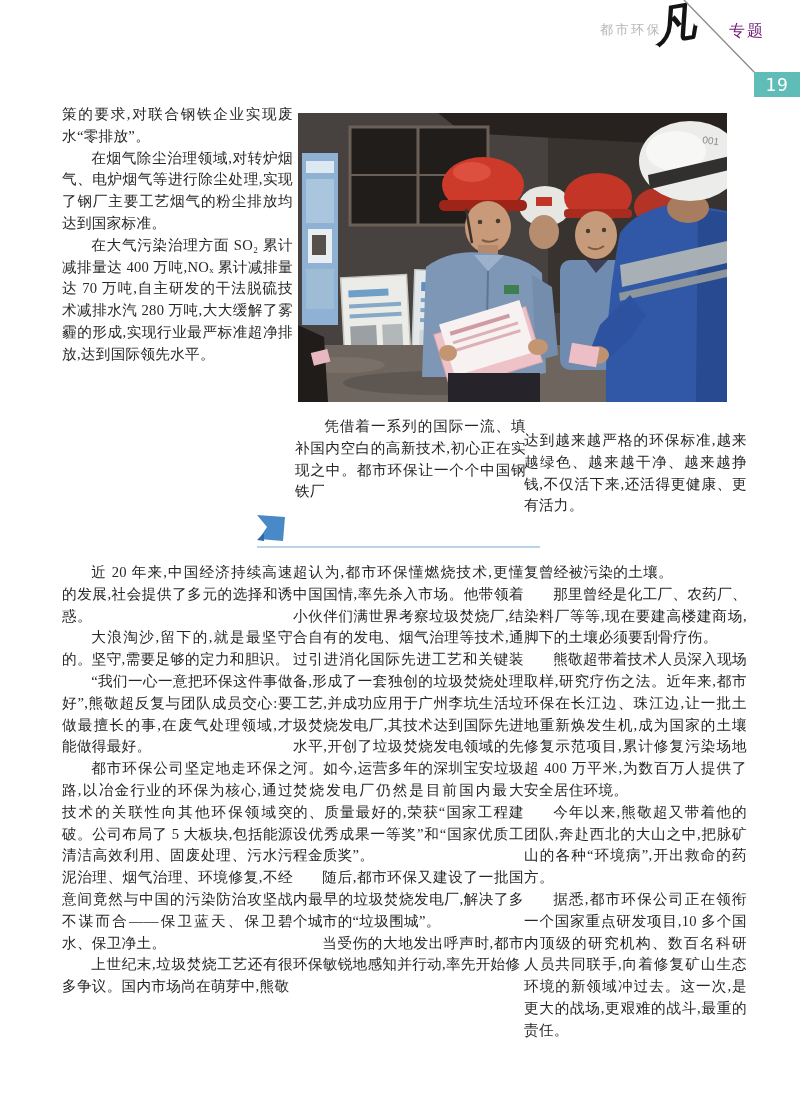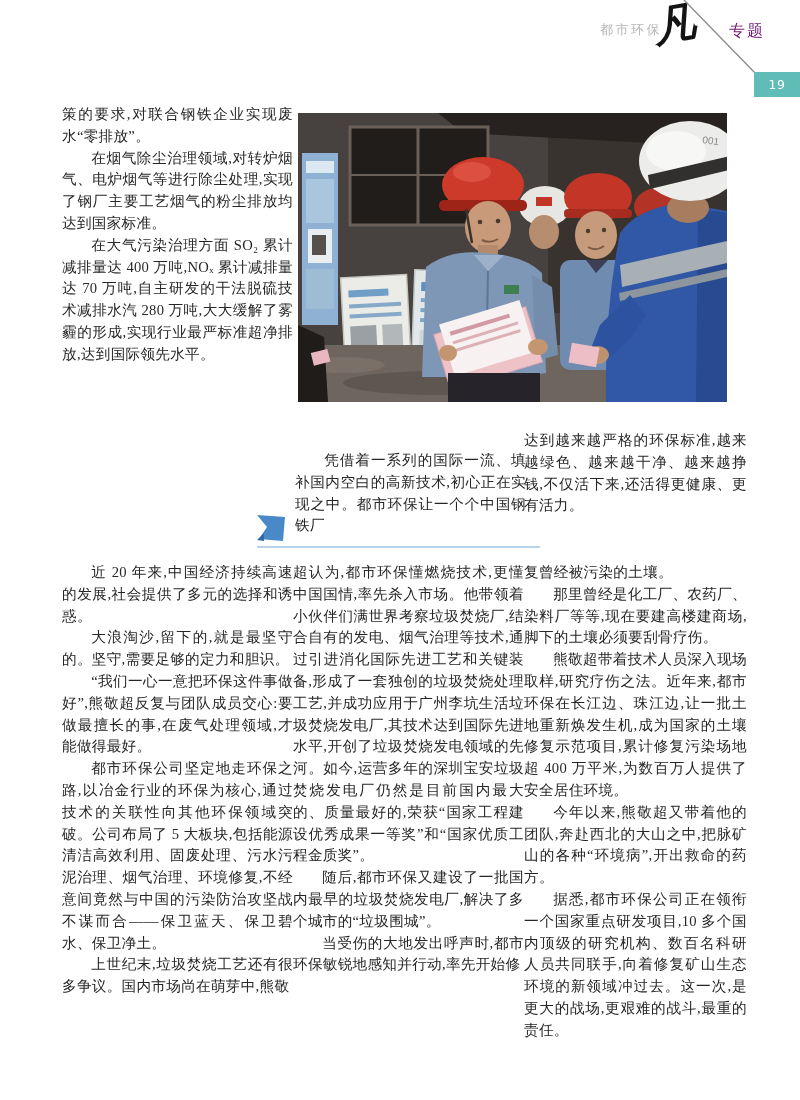--- a/index.html
+++ b/index.html
@@ -12,21 +12,21 @@
 
   
   .brand{left:600px;top:21px;font-size:13px;color:#b6b6b6;letter-spacing:2.5px;
          font-family:"Liberation Sans","DejaVu Sans",sans-serif;}
   .brand-mark{left:653px;top:4px;font-size:42px;line-height:1;font-style:italic;font-weight:bold;
               transform:rotate(-10deg);color:#141414;}
   .tag{left:729px;top:21px;font-weight:normal;font-size:16px;color:#701a75;
        font-family:"Liberation Sans","DejaVu Sans",sans-serif;letter-spacing:2px;}
   .pagenum{left:754px;top:72px;width:46px;height:25px;background:#5fbcb6;color:#ffffff;
            display:flex;align-items:center;justify-content:center;
-           font-family:"DejaVu Sans Mono","Liberation Mono",monospace;font-size:13px;letter-spacing:1px;}
+           font-family:"DejaVu Sans Mono","Liberation Mono",monospace;font-size:18px;letter-spacing:1px;}
   .diag{left:600px;top:0;width:200px;height:80px;pointer-events:none;}
 
   
   .section{left:256px;top:514px;display:flex;align-items:center;gap:9px;}
   .section-title{font-size:17.5px;font-weight:bold;color:#0d0d0d;letter-spacing:.5px;
                  font-family:"Liberation Sans","DejaVu Sans",sans-serif;}
   .section-rule{left:257px;top:546px;width:283px;height:2px;background:#b9d3ea;}
 
   
   .photo{left:298px;top:113px;width:429px;height:289px;margin:0;overflow:hidden;background:#474140;}
@@ -159,21 +159,21 @@
         <ellipse cx="378" cy="38" rx="30" ry="20" fill="#f7f7f5"></ellipse>
         <polygon points="350,62 436,42 439,55 352,76" fill="#32302e"></polygon>
         <text x="404" y="30" font-size="10" fill="#8a8a88" font-family="sans-serif" transform="rotate(8 404 30)">001</text>
         <path d="M332,182 L302,212 L292,238 L308,248 L332,226 L348,202 Z" fill="#2d53a0"></path>
         <ellipse cx="300" cy="242" rx="11" ry="9" fill="#bd9271"></ellipse>
         <rect x="272" y="232" width="28" height="20" fill="#eebec6" transform="rotate(10 286 242)"></rect>
       </g>
     </svg>
   </figure>
 
-  <div class="abs colw2" style="left:295px;top:450px;">
+  <div class="abs colw2" style="left:295px;top:416px;">
     <p class="para ind">凭借着一系列的国际一流、填补国内空白的高新技术,初心正在实现之中。都市环保让一个个中国钢铁厂</p>
   </div>
   <div class="abs colw3" style="left:524px;top:430px;">
     <p class="para">达到越来越严格的环保标准,越来越绿色、越来越干净、越来越挣钱,不仅活下来,还活得更健康、更有活力。</p>
   </div>
 
   <div class="abs section">
     <svg width="30" height="28" viewBox="0 0 30 28">
       <polygon points="1,1 29,3 27,27 3,25 11,13" fill="#4a89c8"></polygon>
       <polygon points="1,26 8,19 8,27" fill="#2f6aa8"></polygon>

